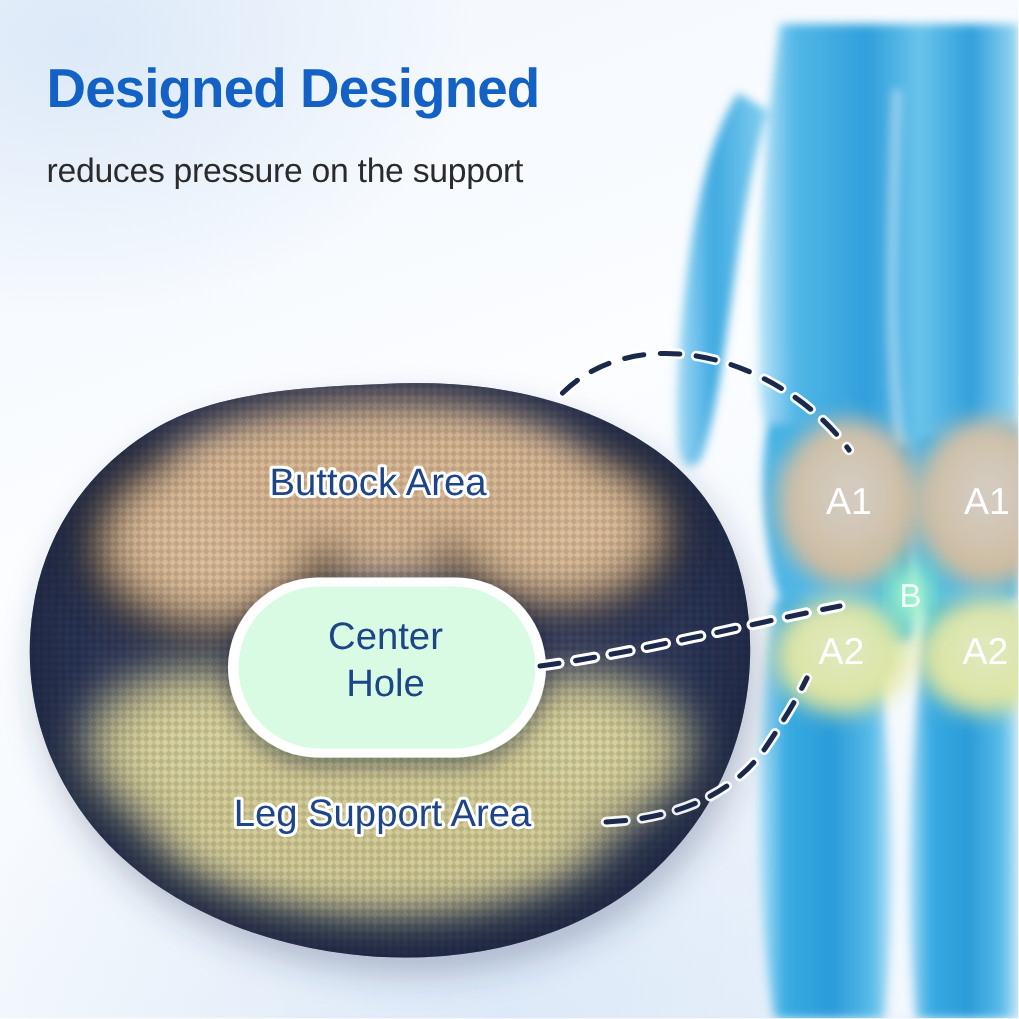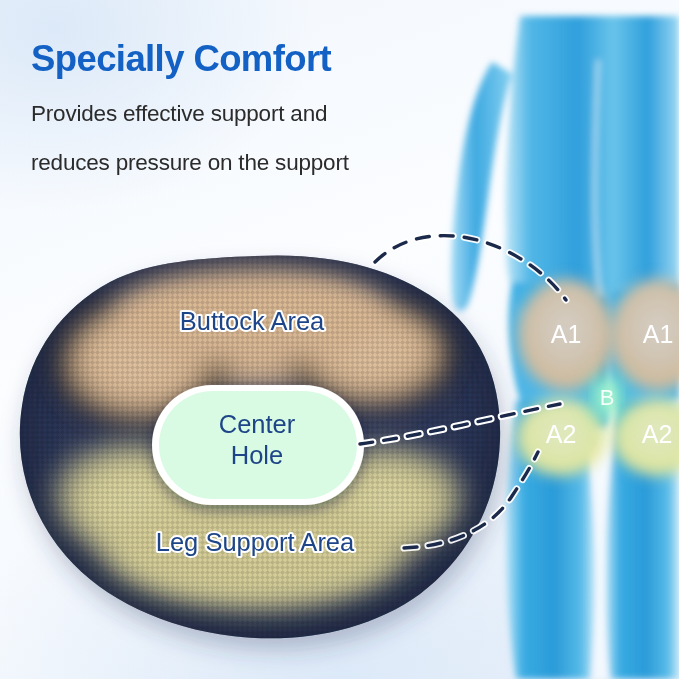--- a/index.html
+++ b/index.html
@@ -50,22 +50,21 @@
     font-size:25.5px;font-weight:400;fill:#1d4587;
     text-anchor:middle;dominant-baseline:middle;
   }
 </style>
 </head>
 <body>
 
 <div class="stage">
 
   <div class="textblock">
-    <p class="headline">Specially Comfort</p>
-    <p class="subtitle">Provides effective support and</p>
+    <p class="headline">Designed Designed</p>
     <p class="subtitle">reduces pressure on the support</p>
   </div>
 
   <svg class="layer" id="body-layer" viewBox="0 0 679 679">
     <defs>
       <linearGradient id="gTorso" x1="0" y1="0" x2="1" y2="0">
         <stop offset="0%" stop-color="#bfe6f8"></stop>
         <stop offset="14%" stop-color="#52b7e6"></stop>
         <stop offset="42%" stop-color="#2f9fdc"></stop>
         <stop offset="62%" stop-color="#69c4ea"></stop>

